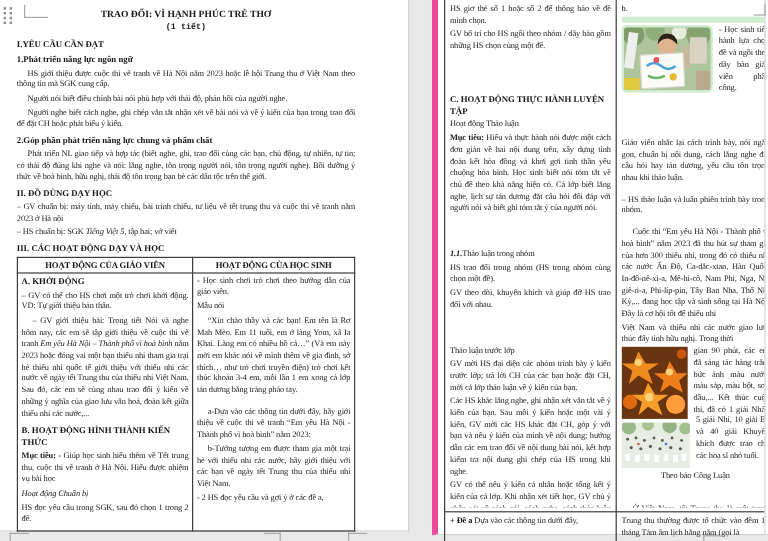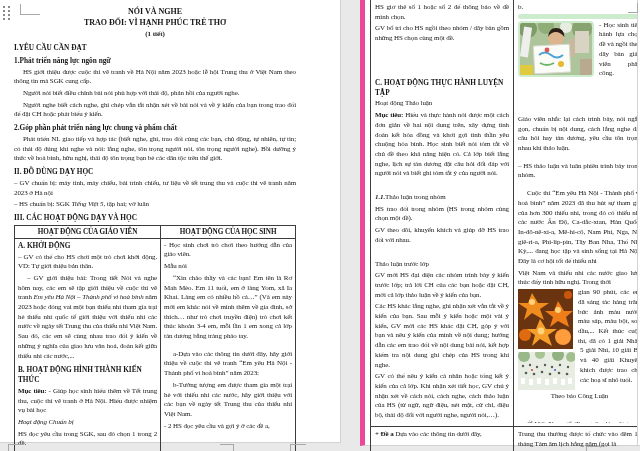--- a/index.html
+++ b/index.html
@@ -10,32 +10,32 @@
   #page2{left:360px;top:0;width:284px;height:445px;border-left:5px solid #ec4899;border-right:1px solid #d2d2d2;border-bottom:1px solid #d2d2d2;}
   #page3{left:637px;top:0;width:3px;height:445px;border-left:1px solid #d2d2d2;}
   .t{font-size:7px;line-height:9.7px;text-align:justify;margin:0 0 2px 0;letter-spacing:-0.1px;}
   .ind{text-indent:9px;}
   .b{font-weight:bold;}
   .i{font-style:italic;}
   .hsec{font-size:7.3px;font-weight:bold;margin:3px 0 2px 0;line-height:9.8px;}
   .ttl{text-align:center;font-weight:bold;margin:0;}
   .ttl1{font-size:8px;line-height:11px;}
   .ttl2{font-size:8px;line-height:12px;}
-  .ttl3{font-size:7px;line-height:11px;margin-bottom:3px;}
+  .ttl3{font-size:7px;line-height:11px;margin-bottom:3px;font-family:Liberation Mono, monospace;}
   #p1content{position:absolute;left:14px;top:6px;width:282px;}
   table.tbl{border-collapse:collapse;width:100%;margin-top:2px;table-layout:fixed;}
   .tbl td,.tbl th{border:1px solid #3c3c3c;vertical-align:top;padding:2px 3px;overflow:hidden;}
   .tbl th{font-size:7.2px;text-align:center;padding:2px 13px;letter-spacing:-0.1px;}
   
   #tbl2{position:absolute;left:5px;top:-3px;width:276px;height:452px;}
   #tbl2 td{padding:3px 4px;}
   .cellclip{height:420px;overflow:hidden;}
   .cellclip2{height:14px;overflow:hidden;}
   .mt-lg{margin-top:34px;}
-  .mt-md{margin-top:14px;}
+  .mt-md{margin-top:28px;}
   .mt-sm{margin-top:8px;}
   
   .handle{position:absolute;left:3px;top:6px;width:9px;height:18px;
           display:grid;grid-template-columns:1.5px 1.5px;grid-auto-rows:1.5px;gap:2.6px 3.5px;cursor:move;}
   .handle i{background:#8a8a8a;display:block;}
   
   .corner{position:absolute;}
   .c-lb{border-left:1px solid #a8a8a8;border-bottom:1px solid #a8a8a8;}
   .c-lt{border-left:1px solid #a8a8a8;border-top:1px solid #a8a8a8;}
   .c-rt{border-right:1px solid #a8a8a8;border-top:1px solid #a8a8a8;}
@@ -62,34 +62,33 @@
         <i></i>
         <i></i>
         <i></i>
         <i></i>
         <i></i>
         <i></i>
       </span>
     <span class="corner c-lb" style="left:20px;top:4px;width:19px;height:10px;"></span>
 
     <div id="p1content">
-      <p class="ttl ttl1">NÓI VÀ NGHE</p>
       <p class="ttl ttl2">TRAO ĐỔI: VÌ HẠNH PHÚC TRẺ THƠ</p>
       <p class="ttl ttl3">(1 tiết)</p>
 
       <p class="hsec">I.YÊU CẦU CẦN ĐẠT</p>
       <p class="hsec">1.Phát triển năng lực ngôn ngữ</p>
       <p class="t ind">HS giới thiệu được cuộc thi vẽ tranh về Hà Nội năm 2023 hoặc lễ hội Trung thu ở Việt Nam theo thông tin mà SGK cung cấp.</p>
       <p class="t ind">Người nói biết điều chỉnh bài nói phù hợp với thái độ, phản hồi của người nghe.</p>
       <p class="t ind">Người nghe biết cách nghe, ghi chép vắn tắt nhận xét về bài nói và về ý kiến của bạn trong trao đổi để đặt CH hoặc phát biểu ý kiến.</p>
       <p class="hsec">2.Góp phần phát triển năng lực chung và phẩm chất</p>
       <p class="t ind">Phát triển NL giao tiếp và hợp tác (biết nghe, ghi, trao đổi cùng các bạn, chủ động, tự nhiên, tự tin; có thái độ đúng khi nghe và nói: lắng nghe, tôn trọng người nói, tôn trọng người nghe). Bồi dưỡng ý thức về hoà bình, hữu nghị, thái độ tôn trọng bạn bè các dân tộc trên thế giới.</p>
       <p class="hsec">II. ĐỒ DÙNG DẠY HỌC</p>
       <p class="t">– GV chuẩn bị: máy tính, máy chiếu, bài trình chiếu, tư liệu về tết trung thu và cuộc thi vẽ tranh năm 2023 ở Hà nội</p>
-      <p class="t"><span>– HS chuẩn bị: SGK </span><span class="i">Tiếng Việt 5</span><span>, tập hai; vở luân</span></p>
+      <p class="t"><span>– HS chuẩn bị: SGK </span><span class="i">Tiếng Việt 5</span><span>, tập hai; vở viết</span></p>
       <p class="hsec">III. CÁC HOẠT ĐỘNG DẠY VÀ HỌC</p>
 
       <table class="tbl">
         <colgroup>
             <col style="width:52%">
             <col style="width:48%">
           </colgroup>
         <tbody>
             <tr>
           <th>HOẠT ĐỘNG CỦA GIÁO VIÊN</th>

